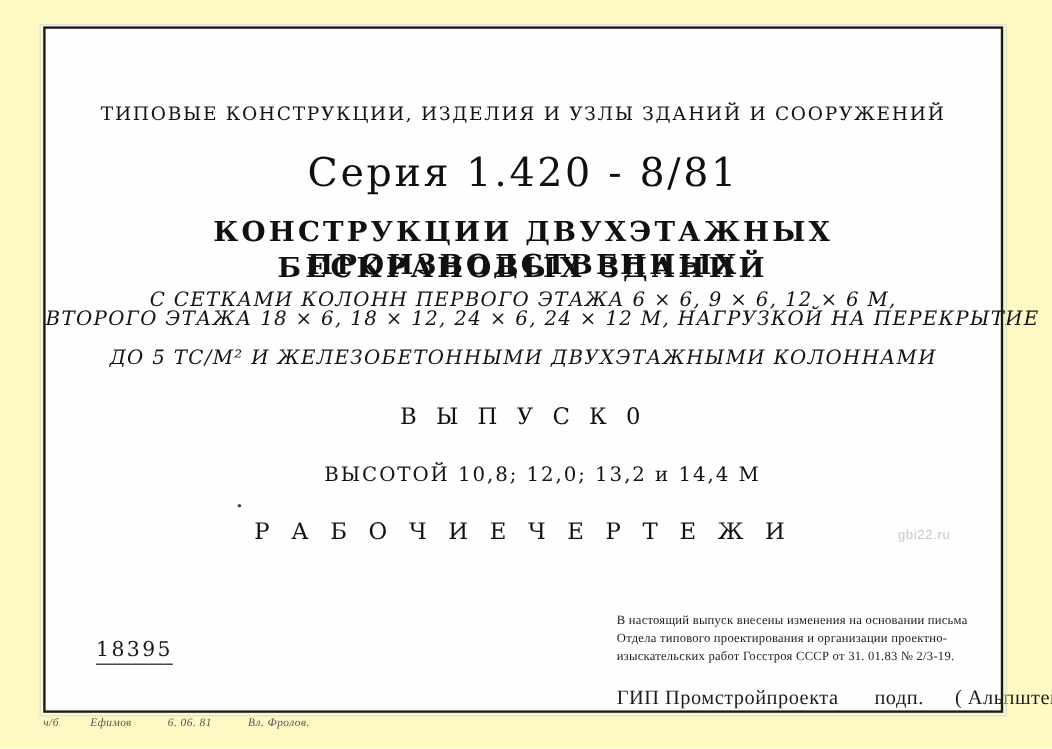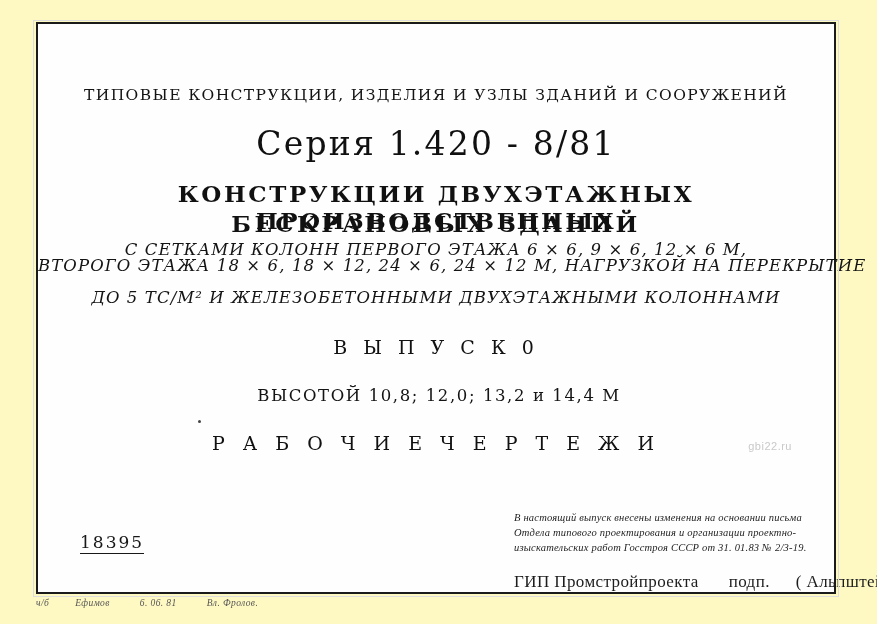--- a/index.html
+++ b/index.html
@@ -126,21 +126,21 @@
     top: 340px;
     width: 100%;
     font-size: 16.5px;
     letter-spacing: 1.2px;
     color: #141414;
     font-family: "DejaVu Serif", serif;
     white-space: nowrap;
   }
   #ukaz2 {
     position: absolute;
-    left: 3px;
+    left: 16px;
     top: 362px;
     width: 100%;
     font-size: 16.5px;
     letter-spacing: 1.6px;
     color: #141414;
     font-family: "DejaVu Serif", serif;
     white-space: nowrap;
   }
 
   
@@ -185,21 +185,21 @@
     position: absolute;
     left: 476px;
     top: 486px;
     width: 300px;
     color: #1d1d1d;
     font-family: "Liberation Serif", serif;
     font-size: 10.5px;
     line-height: 15px;
     letter-spacing: 0.2px;
   }
-  #note div { white-space: nowrap; font-style: italic; }
+  #note div { white-space: nowrap; }
   #note-sign {
     position: absolute;
     left: 476px;
     top: 548px;
     width: 330px;
     font-family: "Liberation Serif", serif;
     font-size: 17px;
     letter-spacing: 0.4px;
     color: #1d1d1d;
     white-space: nowrap;

